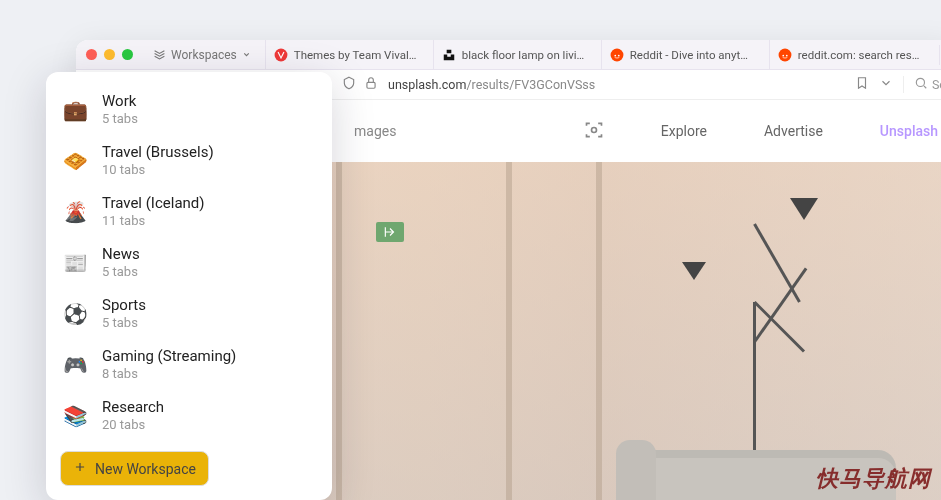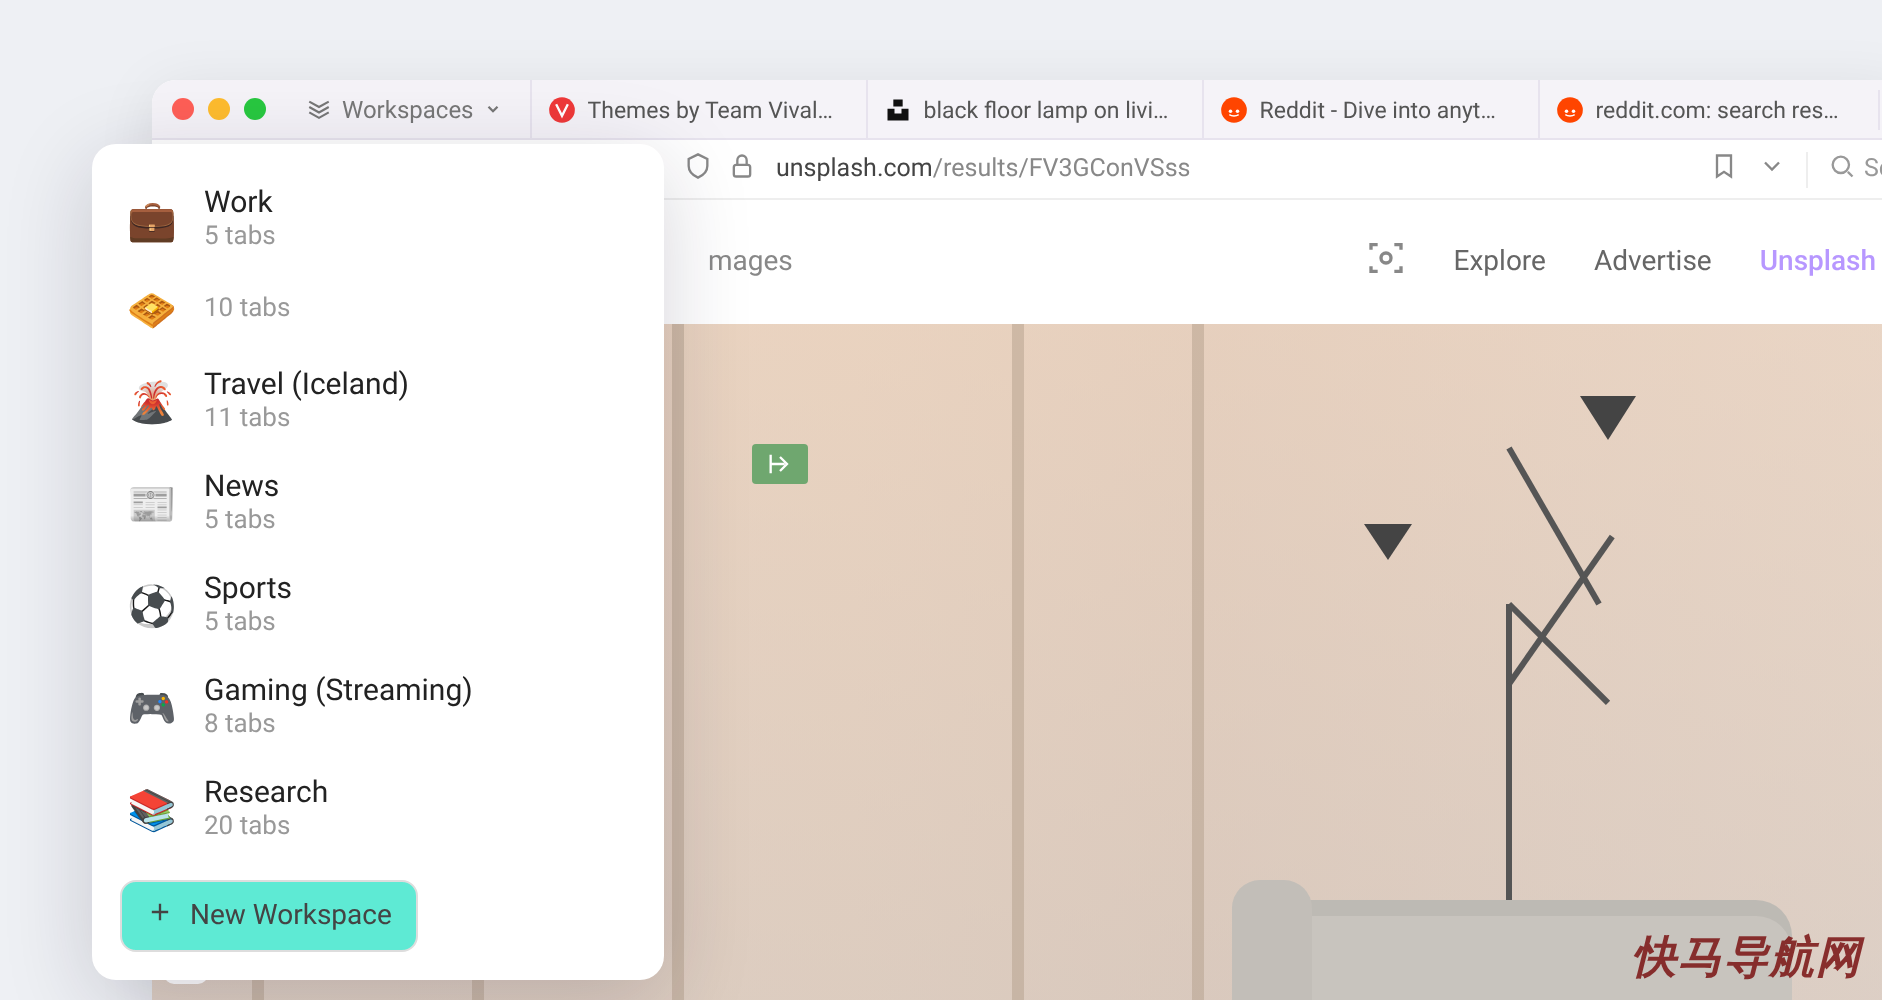--- a/index.html
+++ b/index.html
@@ -82,21 +82,21 @@
     position: relative;
     height: calc(100% - 60px);
     background: #fff;
   }
   .unsplash-header {
     display: flex; align-items: center; justify-content: flex-end;
     height: 62px; padding: 0 18px; gap: 24px;
     font-size: 14px; color: #666;
   }
   .unsplash-header .search-vis svg { width: 20px; height: 20px; color: #888; }
-  .unsplash-header .nav-link { cursor: pointer; }
+  .unsplash-header .nav-link { cursor: pointer; margin-left: 33px; }
   .unsplash-header .nav-link.accent { color: #b797ff; font-weight: 500; }
   .left-frag { margin-right: auto; color: #888; font-size: 14px; padding-left: 260px; }
 
   .hero-image {
     position: relative;
     height: calc(100% - 62px);
     background:
       linear-gradient(180deg, rgba(236,208,186,0.55), rgba(212,196,186,0.55)),
       linear-gradient(90deg, #e9dccf 0%, #e6d6c6 40%, #dfcfc2 60%, #e6dcd3 100%);
     overflow: hidden;
@@ -157,21 +157,21 @@
   .ws-name { font-size: 15px; color: #222; }
   .ws-count { font-size: 13px; color: #999; }
 
   .ws-new {
     margin: 10px 14px 2px 14px;
     display: inline-flex; align-items: center; gap: 8px;
     padding: 8px 12px;
     border: 1px solid #ddd; border-radius: 8px;
     font-size: 14px; color: #444;
     cursor: pointer;
-    background:#5eead4;
+    background:#eab308;
   }
   .ws-new svg { width: 14px; height: 14px; }
 
   
   .watermark {
     position: absolute; right: 10px; bottom: 6px;
     font-size: 22px; font-style: italic; font-weight: 700;
     color: #7f1d1d;
     letter-spacing: 1px;
     opacity: 0.9;
@@ -337,20 +337,21 @@
   <div class="ws-item">
     <span class="ws-icon">💼</span>
     <div class="ws-text">
       <span class="ws-name">Work</span>
       <span class="ws-count">5 tabs</span>
     </div>
   </div>
   <div class="ws-item">
     <span class="ws-icon">🧇</span>
     <div class="ws-text">
+      <span class="ws-name">Travel (Brussels)</span>
       <span class="ws-count">10 tabs</span>
     </div>
   </div>
   <div class="ws-item">
     <span class="ws-icon">🌋</span>
     <div class="ws-text">
       <span class="ws-name">Travel (Iceland)</span>
       <span class="ws-count">11 tabs</span>
     </div>
   </div>

